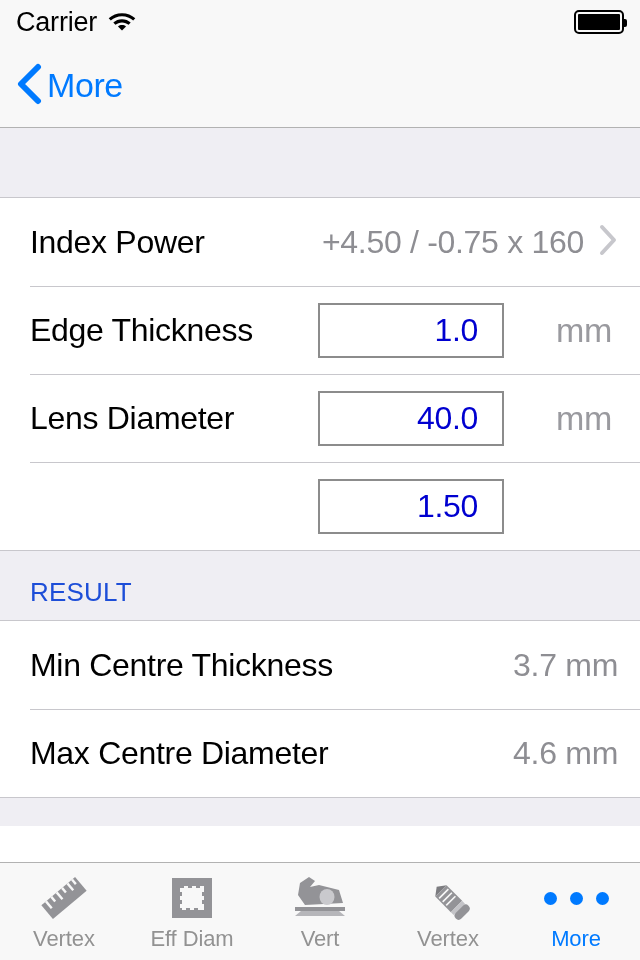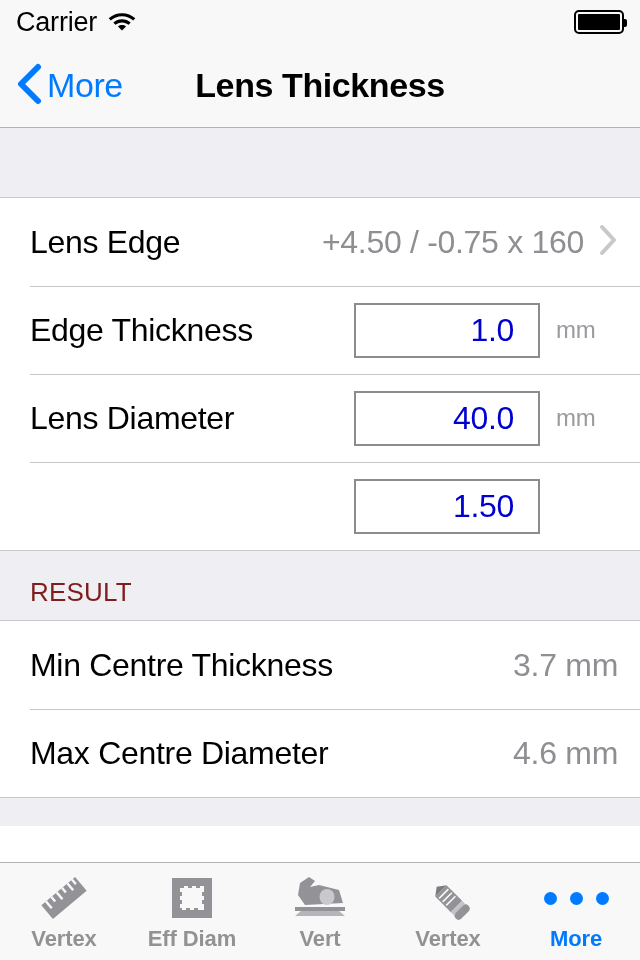--- a/index.html
+++ b/index.html
@@ -128,21 +128,21 @@
     height: 70px;
     background: #efeef3;
     border-bottom: 1px solid #c8c7cc;
     display: flex;
     align-items: flex-end;
     box-sizing: border-box;
     padding: 0 0 12px 30px;
   }
   .section-header-text {
     font-size: 26px;
-    color: #7f1d1d;
+    color: #1d4ed8;
     letter-spacing: 0.2px;
     margin-top: 46px;
   }
   .section {
     background: #ffffff;
     border-bottom: 1px solid #c8c7cc;
   }
   .row {
     height: 88px;
     display: flex;
@@ -192,41 +192,41 @@
     padding-right: 24px;
   }
   .input-value {
     font-size: 32px;
     color: #0000d0;
     letter-spacing: -0.3px;
   }
   .unit {
     width: 78px;
     padding-left: 16px;
-    font-size: 24px;
+    font-size: 34px;
     color: #9a9a9f;
     letter-spacing: -0.2px;
     box-sizing: border-box;
+    margin-left: 36px;
   }
 
   .filler {
     background: #efeef3;
     height: 28px;
   }
 
   
   .tab-bar {
     position: absolute;
     left: 0; right: 0; bottom: 0;
     height: 98px;
     background: #f8f8f8;
     border-top: 1px solid #b2b2b2;
     display: flex;
     box-sizing: border-box;
-    font-weight: bold;
   }
   .tab-item {
     flex: 1;
     display: flex;
     flex-direction: column;
     align-items: center;
     justify-content: flex-start;
     padding-top: 8px;
     cursor: pointer;
   }
@@ -275,31 +275,30 @@
 
 <div class="nav-bar">
   <div class="nav-back">
     <span class="chevron-back">
       <svg width="26" height="42" viewBox="0 0 26 42">
         <polyline points="22,4 5,21 22,38" fill="none" stroke="#007aff" stroke-width="6" stroke-linecap="round" stroke-linejoin="round"></polyline>
       </svg>
     </span>
     <span class="nav-back-label">More</span>
   </div>
-  <span class="nav-title">Lens Thickness</span>
 </div>
 
 <div class="table-view">
 
   <div class="group-gap"></div>
 
   <div class="section">
 
     <div class="row">
-      <span class="row-label">Lens Edge</span>
+      <span class="row-label">Index Power</span>
       <span class="row-spacer"></span>
       <span class="row-value">+4.50 / -0.75 x 160</span>
       <span class="disclosure">
         <svg width="20" height="34" viewBox="0 0 20 34">
           <polyline points="4,4 16,17 4,30" fill="none" stroke="#c7c7cc" stroke-width="4" stroke-linecap="round" stroke-linejoin="round"></polyline>
         </svg>
       </span>
     </div>
 
     <div class="row">

